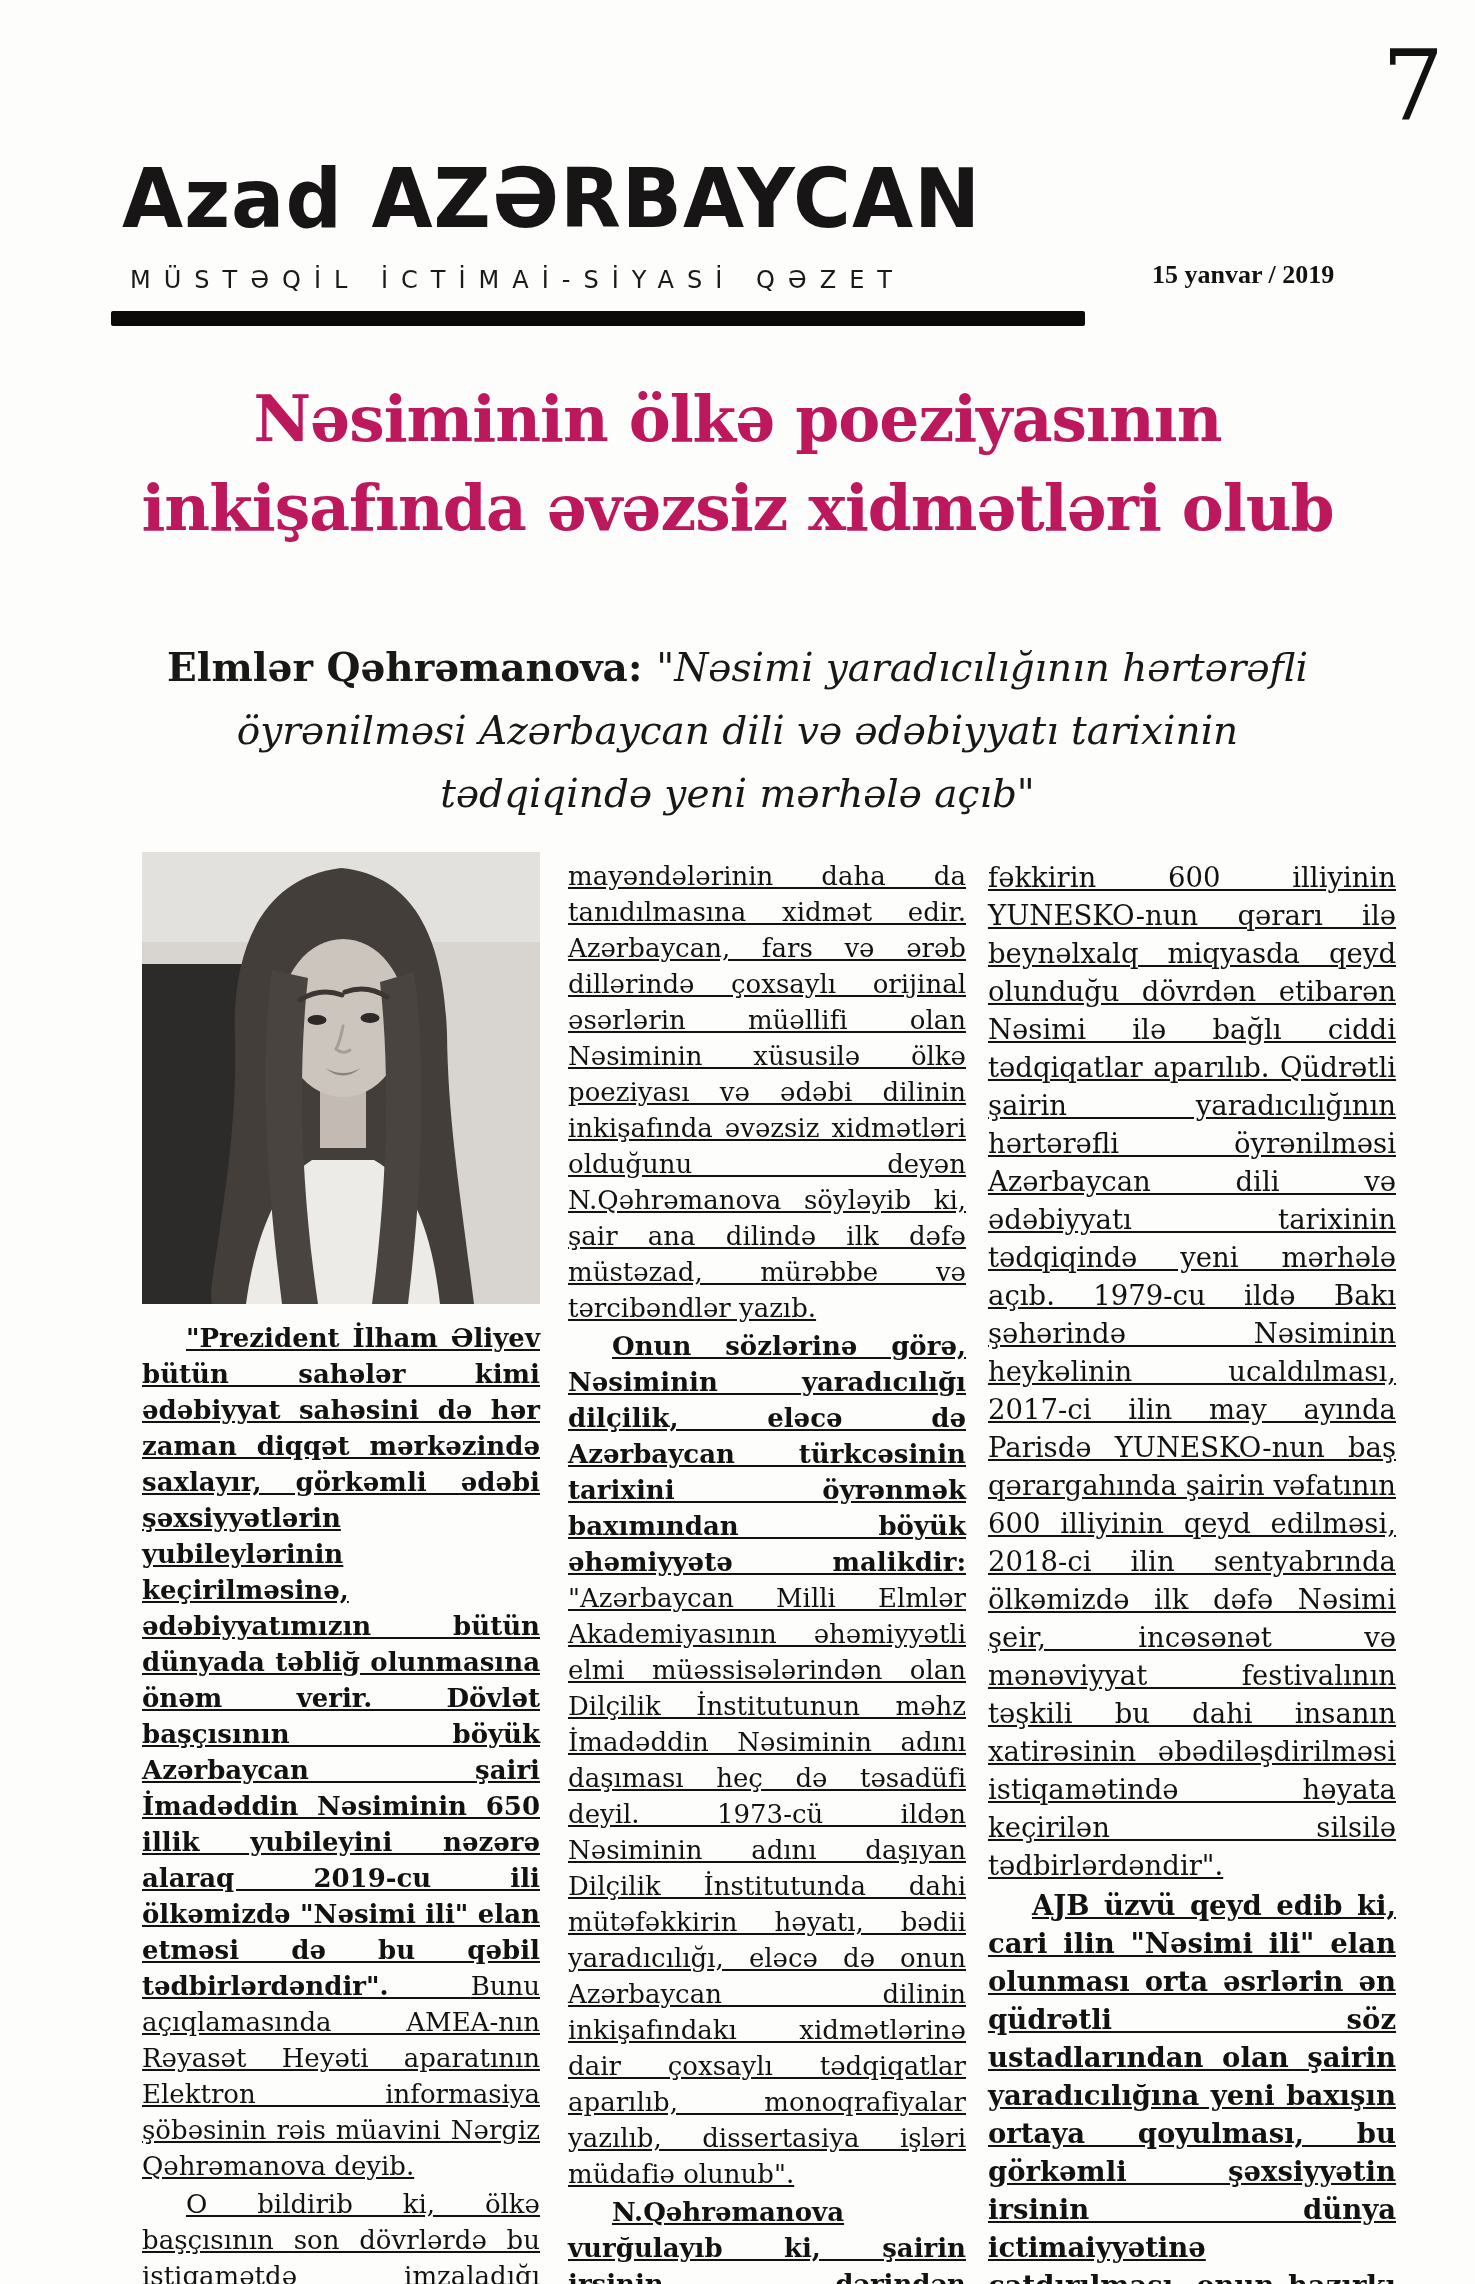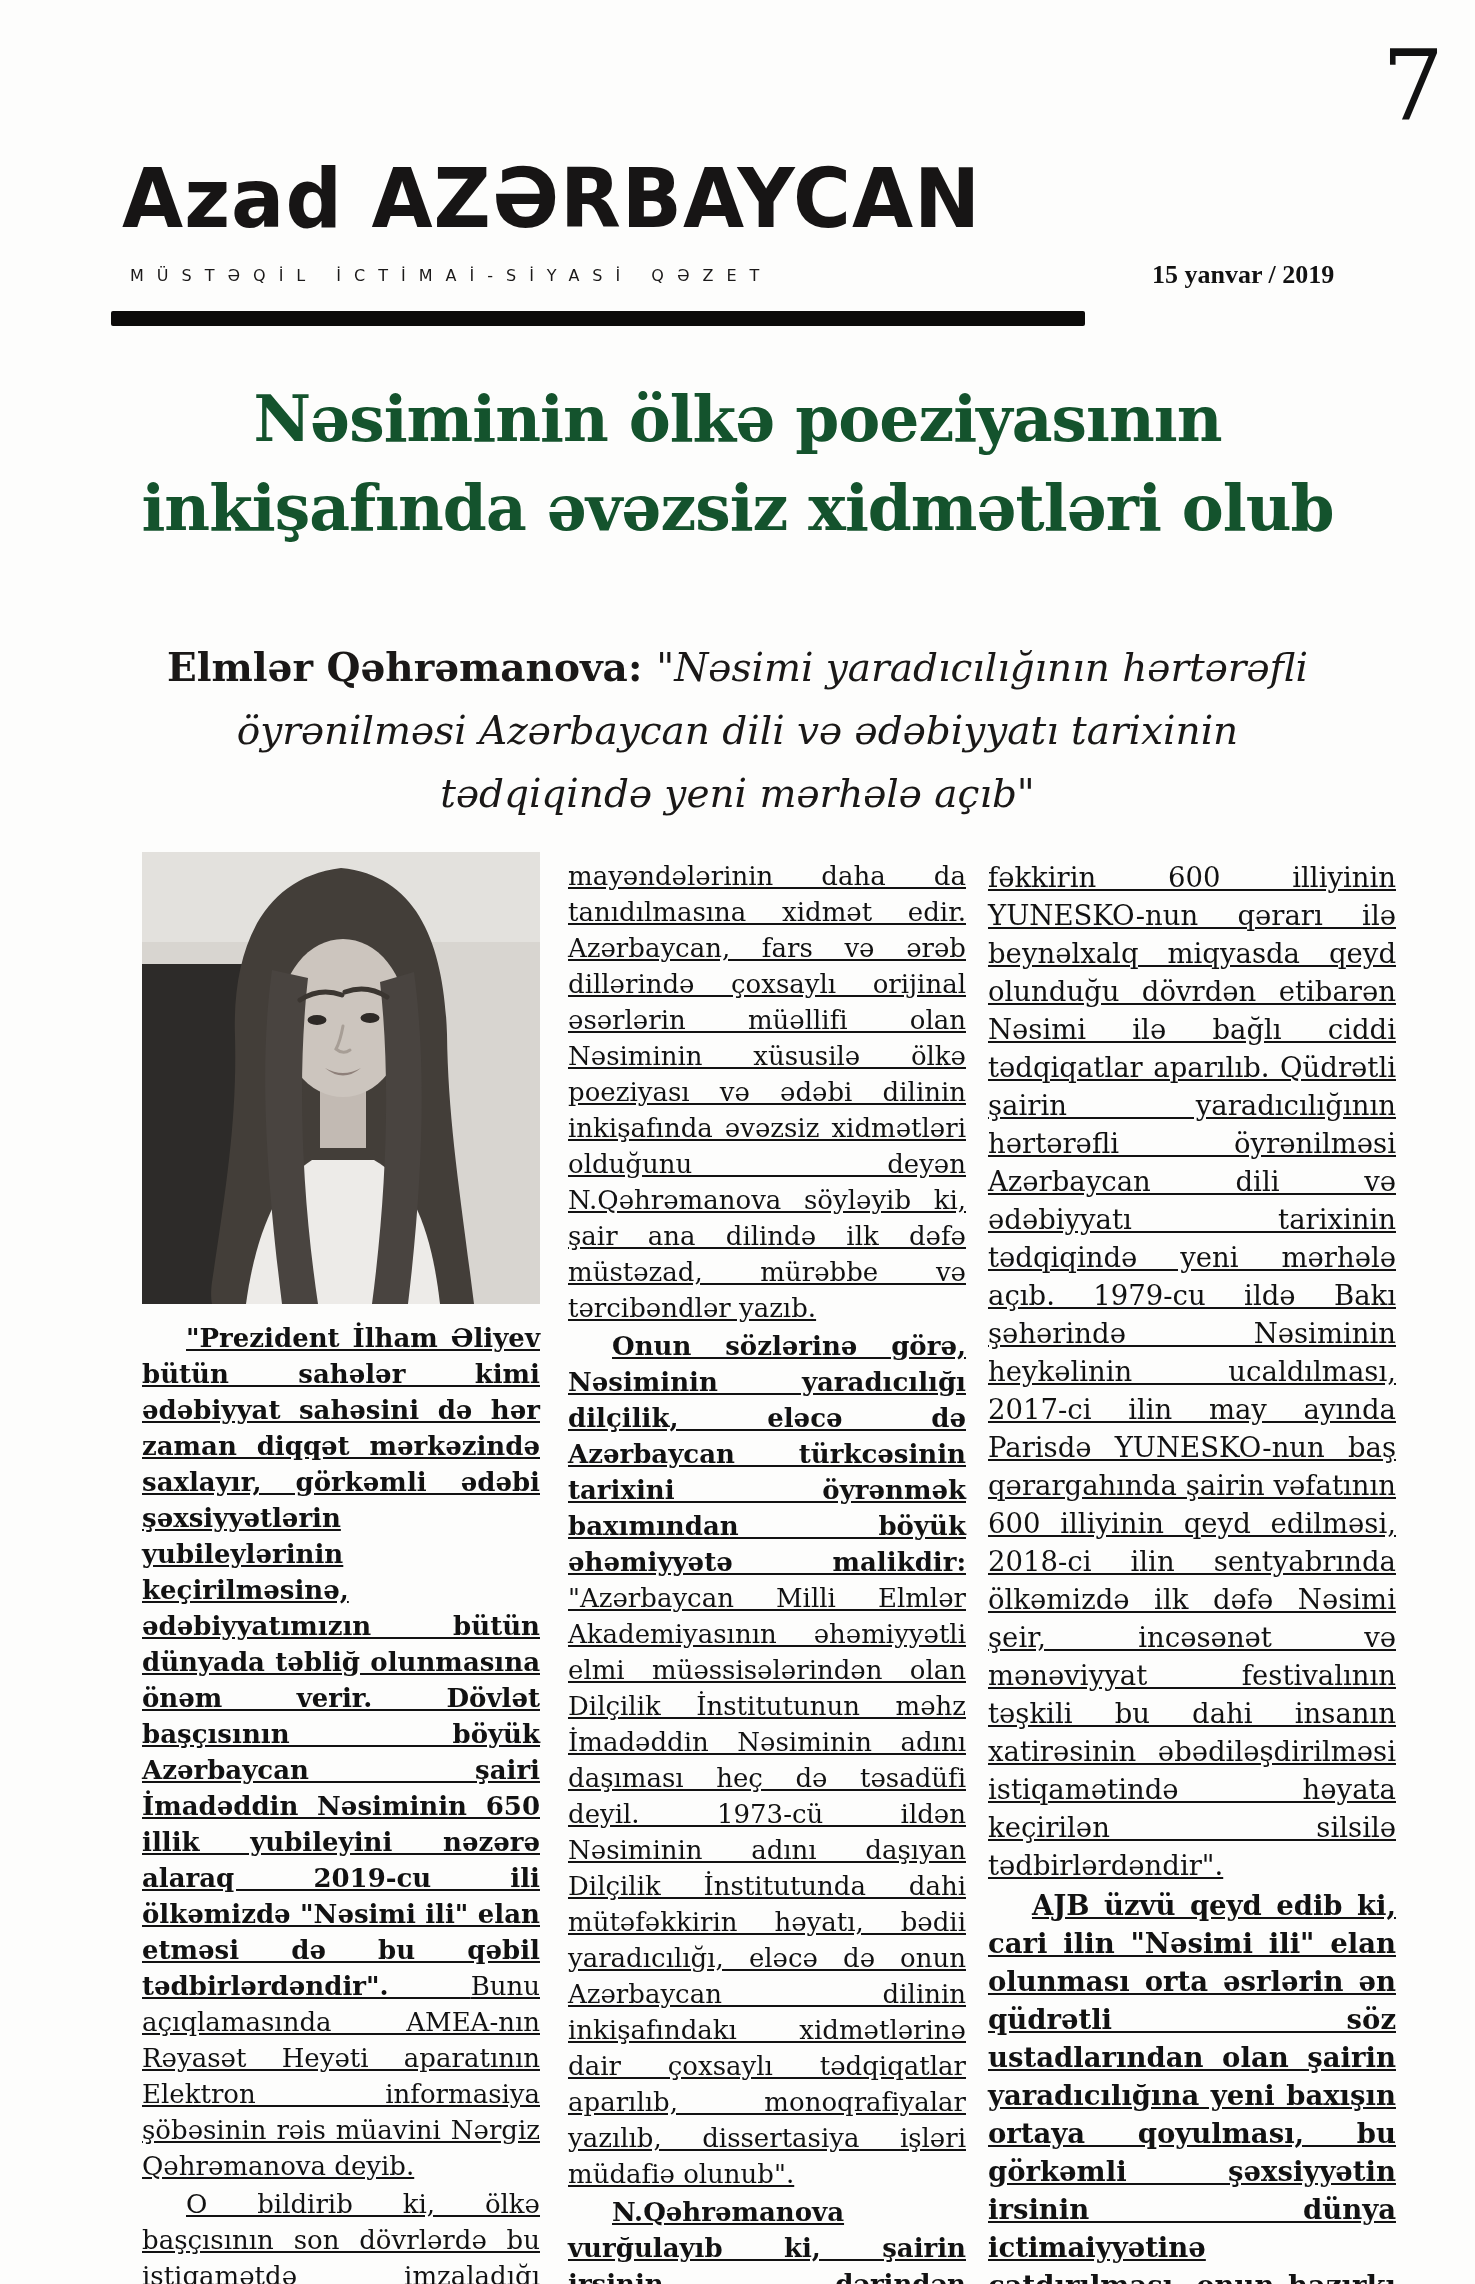--- a/index.html
+++ b/index.html
@@ -21,41 +21,41 @@
     position:absolute;left:122px;top:158px;width:940px;
     font-family:"DejaVu Sans", sans-serif;
     font-weight:bold;font-size:79px;line-height:1;
     letter-spacing:1px;white-space:nowrap;
     transform:scaleY(1.04);transform-origin:left top;
     color:#171515;
   }
   .masthead-subtitle{
     position:absolute;left:130px;top:266px;width:960px;
     font-family:"DejaVu Sans", sans-serif;
-    font-size:16px;letter-spacing:13px;white-space:nowrap;
+    font-size:24px;letter-spacing:13px;white-space:nowrap;
     color:#1b1919;
   }
   .masthead-rule{
     position:absolute;left:111px;top:311px;width:974px;height:15px;
     background:#0c0b0a;border-radius:2px;
   }
   .issue-date{
     position:absolute;left:1152px;top:260px;width:260px;
     font-family:Liberation Serif, serif;
     font-weight:bold;font-size:26px;white-space:nowrap;
   }
   
   .headline{
     position:absolute;left:0;top:375px;width:1475px;
     text-align:center;
   }
   .headline-inner{
     display:inline-block;max-width:1320px;
     font-weight:bold;font-size:63px;line-height:1.42;
-    letter-spacing:-1px;color:#14532d;
+    letter-spacing:-1px;color:#be185d;
   }
   .subheadline{
     position:absolute;left:0;top:636px;width:1475px;text-align:center;
   }
   .subheadline-inner{
     display:inline-block;max-width:1150px;
     font-size:39px;line-height:1.62;color:#1a1817;
   }
   .subheadline-speaker{font-weight:bold;font-style:normal;margin-right:14px;}
   .subheadline-quote{font-style:italic;}

